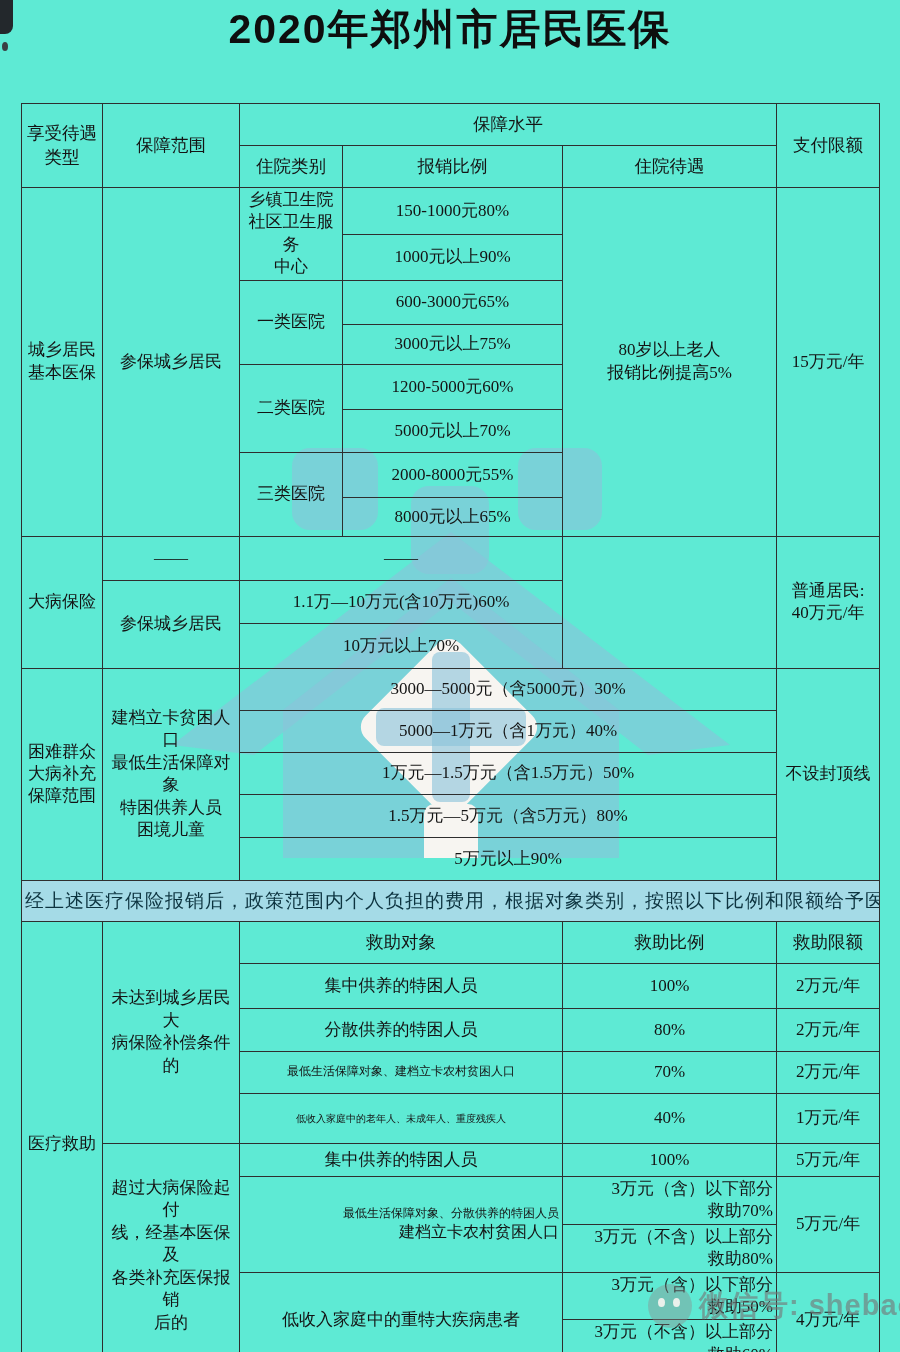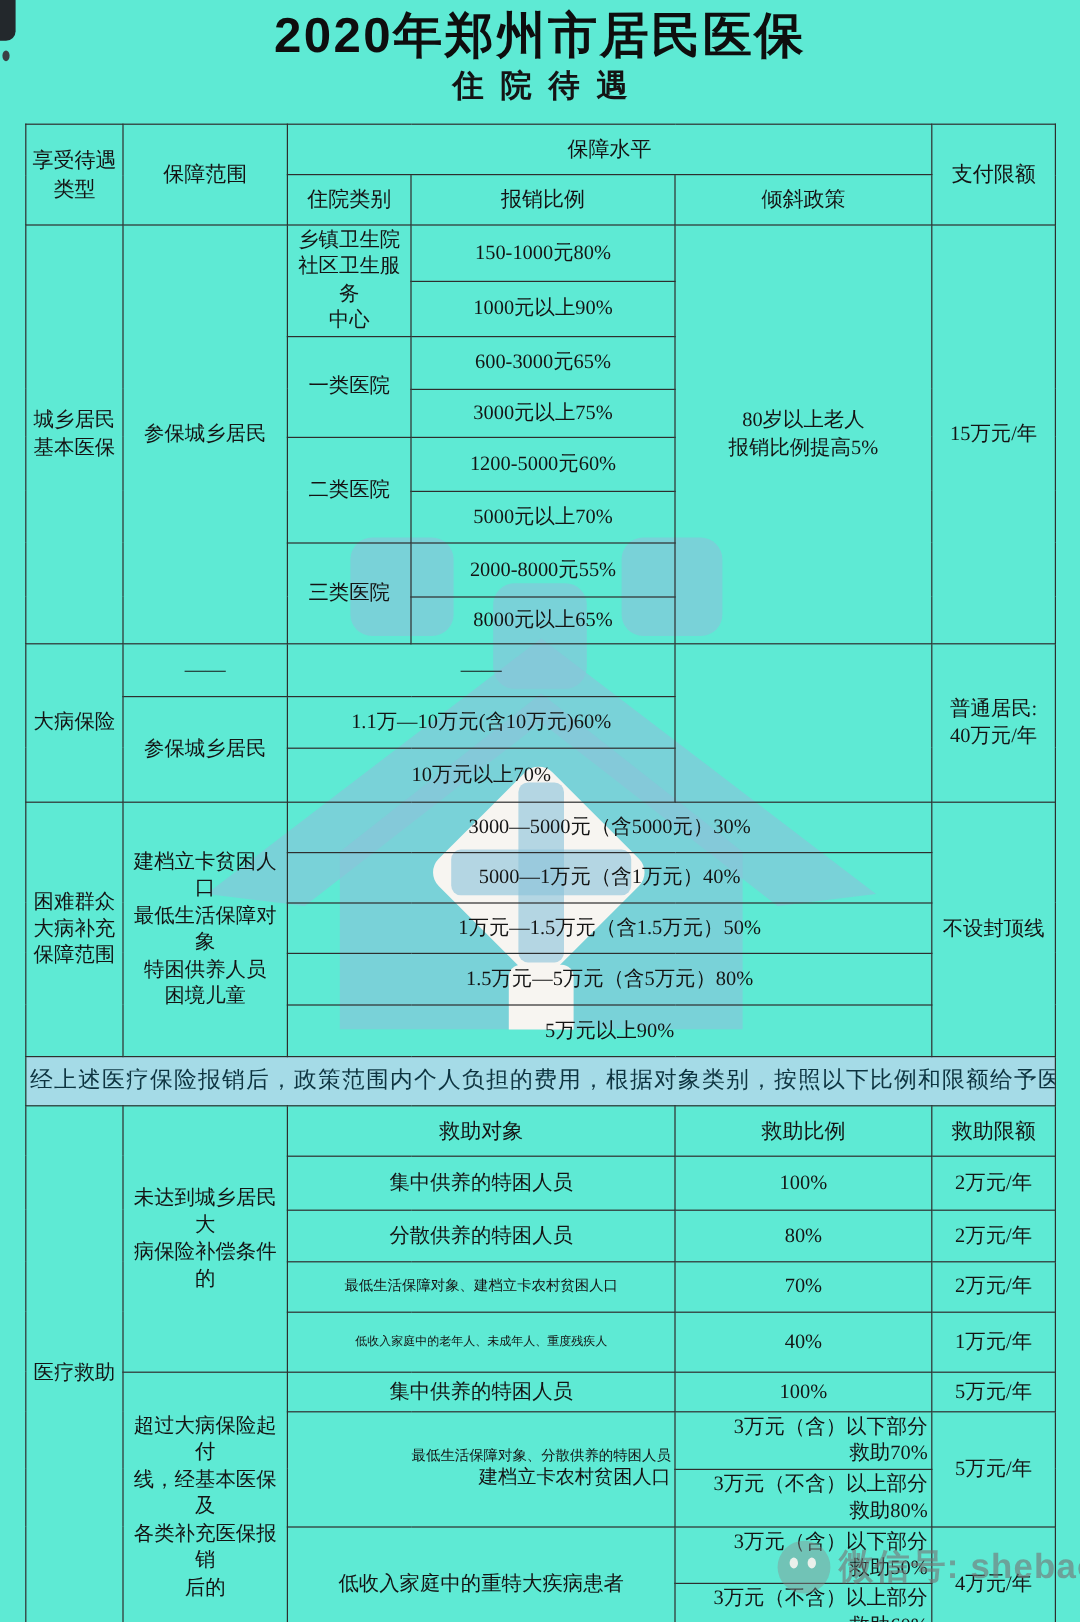--- a/index.html
+++ b/index.html
@@ -81,21 +81,20 @@
 </style>
 </head>
 <body>
 
 <div class="page">
 
   <div class="artifact1"></div>
   <div class="artifact2"></div>
 
   <div class="title">2020年郑州市居民医保</div>
-  <div class="subtitle">住院待遇</div>
 
   <div class="wm">
     <div class="sq1"></div>
     <div class="sq2"></div>
     <div class="sq3"></div>
     <div class="roof"></div>
     <div class="body"></div>
     <div class="shield"></div>
     <div class="crossV"></div>
     <div class="crossH"></div>
@@ -115,21 +114,21 @@
     <tbody>
         <tr style="height:42px">
       <td rowspan="2" class="hdr">享受待遇类型</td>
       <td rowspan="2" class="hdr">保障范围</td>
       <td colspan="3" class="hdr">保障水平</td>
       <td rowspan="2" class="hdr">支付限额</td>
     </tr>
     <tr style="height:42px">
       <td class="hdr">住院类别</td>
       <td class="hdr">报销比例</td>
-      <td class="hdr">倾斜政策</td>
+      <td class="hdr">住院待遇</td>
     </tr>
 
     <tr style="height:43px">
       <td rowspan="8">
         <div>城乡居民</div>
         <div>基本医保</div>
       </td>
       <td rowspan="8" class="nw">参保城乡居民</td>
       <td rowspan="2">
         <div>乡镇卫生院</div>

